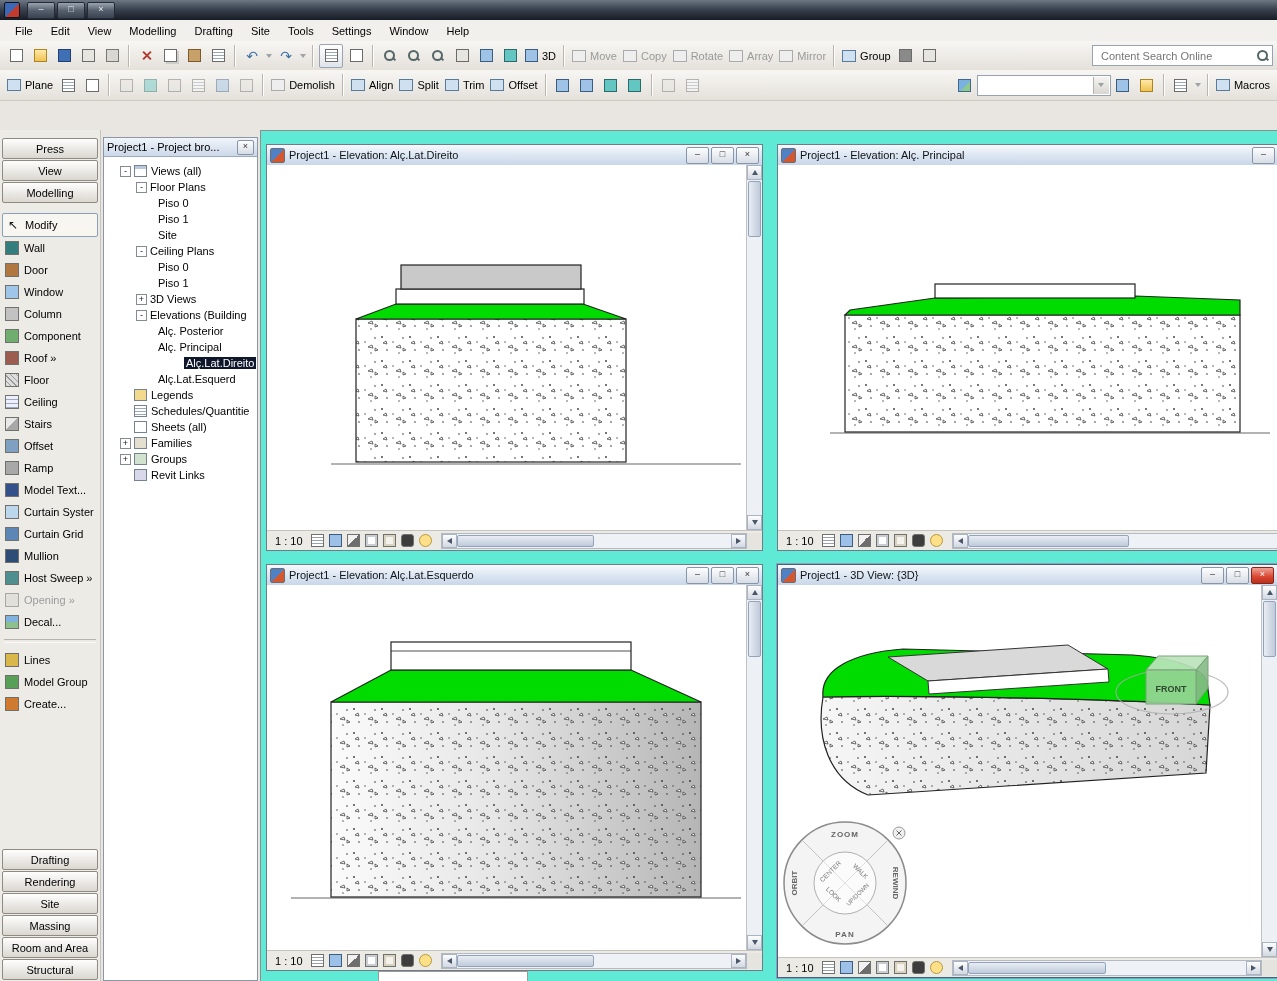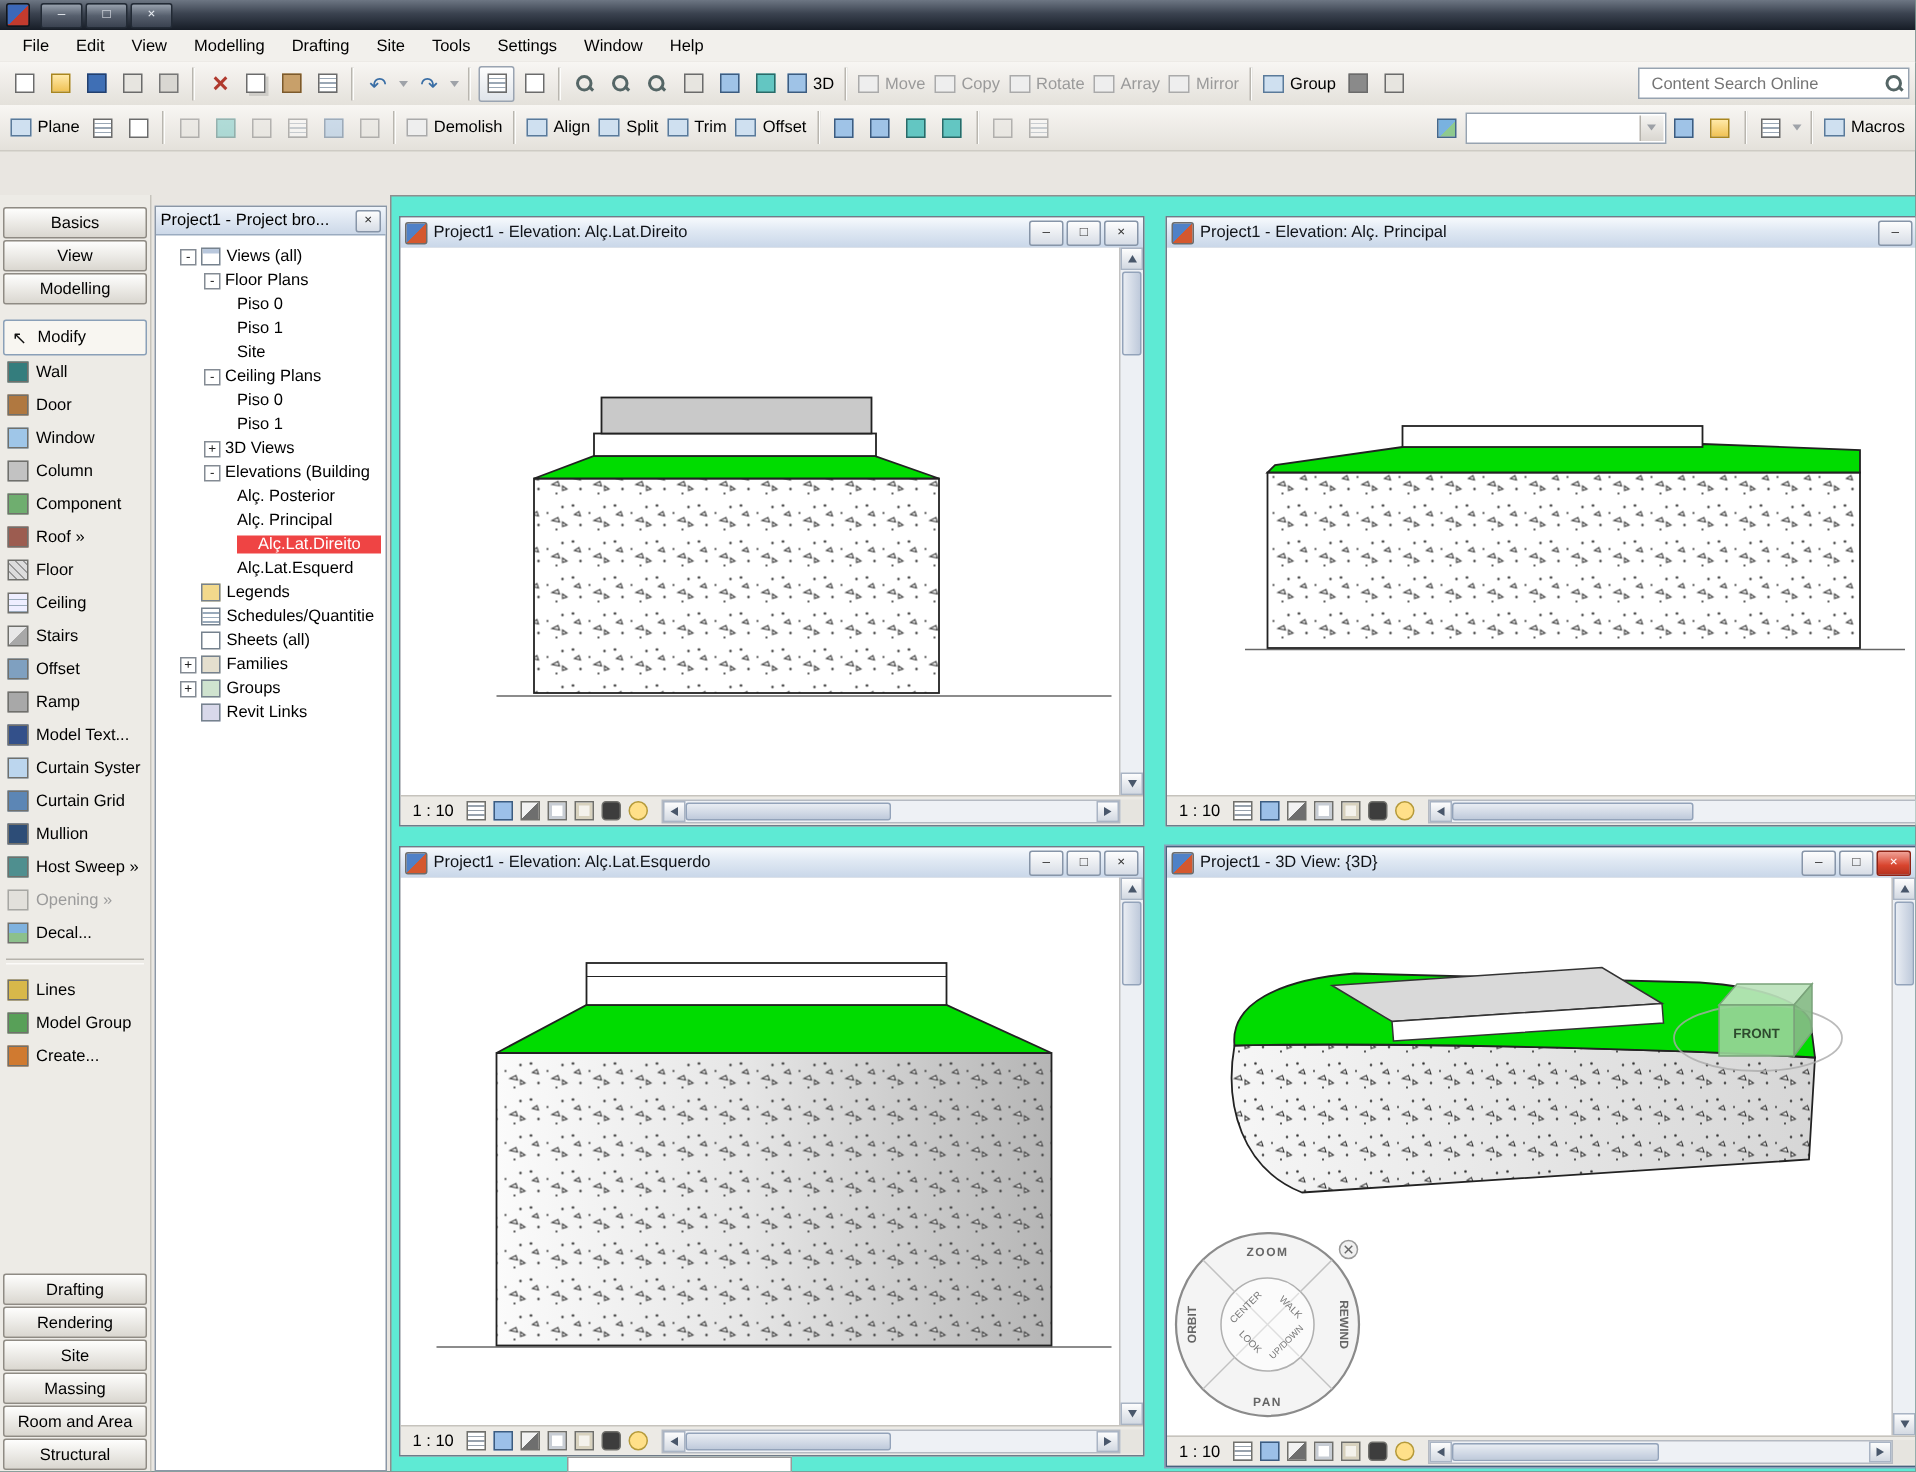--- a/index.html
+++ b/index.html
@@ -113,21 +113,21 @@
   .expand{width:11px;height:11px;border:1px solid #848b94;background:#fff;flex:none;
     font-size:9px;line-height:9px;text-align:center;margin-right:3px;box-sizing:border-box;color:#222;}
   .ticon{width:13px;height:12px;margin-right:4px;flex:none;border:1px solid #76828e;box-sizing:border-box;background:#e9e7e1;}
   .ic-views{background:#fff;box-shadow:inset 0 3px 0 #b9c8dd;}
   .ic-legend{background:#f2d98c;}
   .ic-sched{background:repeating-linear-gradient(#fff 0 2px,#9ab 2px 3px);}
   .ic-sheet{background:#fff;}
   .ic-family{background:#e4dfce;}
   .ic-group{background:#cfe3cf;}
   .ic-link{background:#d8d8ea;}
-  .tlabel.sel{background:#ef4444;color:#fff;padding:0 14px;}
+  .tlabel.sel{background:#0f172a;color:#fff;padding:0 2px;margin-left:26px;}
 
   
   #mdi{position:absolute;left:260px;top:130px;right:0;bottom:0;background:#5eead4;
     border-left:1px solid #8e8e8e;border-top:1px solid #8e8e8e;}
   .win{position:absolute;background:#ece9e4;border:1px solid #6f7b89;box-sizing:border-box;overflow:hidden;}
   .win.active{border-color:#49617f;box-shadow:0 0 0 1px #8ba0bb;}
   .wtitle{height:20px;display:flex;align-items:center;padding:0 3px;
     background:linear-gradient(#f7fafd,#dfe8f3 45%,#c9d7e9);border-bottom:1px solid #93a6bf;}
   .doc{width:13px;height:13px;margin-right:4px;border:1px solid #6c6c6c;border-radius:2px;flex:none;
     background:linear-gradient(135deg,#4f81c7 0 50%,#d4582f 50% 100%);}
@@ -391,21 +391,21 @@
     <span class="sep"></span>
     <span class="tool-btn">
       <span class="mini on"></span>
       <span>Macros</span>
     </span>
   </div>
 
 
   <div id="designbar">
     <div id="db-top">
-      <div class="db-tab">Basics</div>
+      <div class="db-tab">Press</div>
       <div class="db-tab">View</div>
       <div class="db-tab">Modelling</div>
     </div>
     <div class="db-tools">
       <div class="db-tool sel">
         <span class="db-ico noborder">↖</span>
         <span>Modify</span>
       </div>
       <div class="db-tool">
         <span class="db-ico c-wall"></span>

